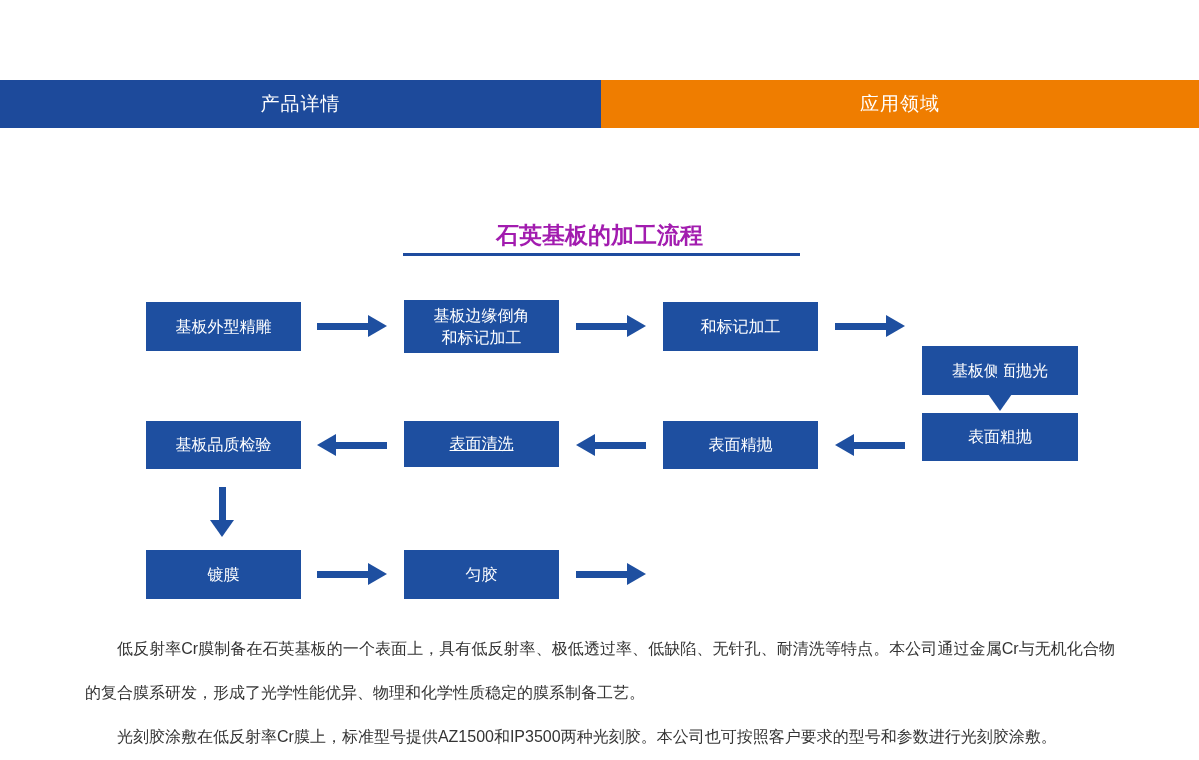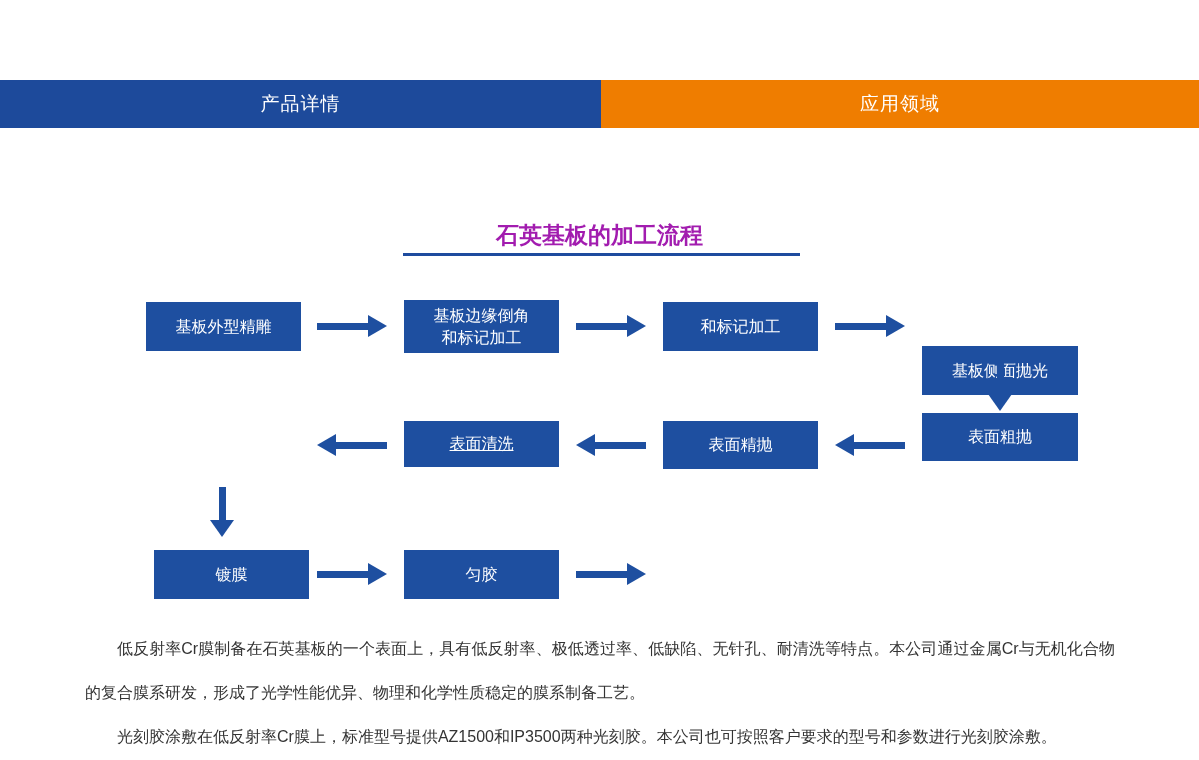--- a/index.html
+++ b/index.html
@@ -148,20 +148,21 @@
   <div class="h-arrow" style="left:835px; top:315px;">
       <div class="shaft"></div>
       <div class="head-r"></div>
     </div>
 
   <div class="v-arrow" style="left:988px; top:363px; height:48px;">
       <div class="shaft"></div>
       <div class="head-d"></div>
     </div>
 
+  <div class="step-box" style="left:146px; top:421px; height:48px;">基板品质检验</div>
   <div class="step-box" style="left:404px; top:421px; height:46px;text-decoration:underline;">表面清洗</div>
   <div class="step-box" style="left:663px; top:421px; height:48px;">表面精抛</div>
   <div class="step-box" style="left:922px; top:413px; height:48px; width:156px;">表面粗抛</div>
 
   <div class="h-arrow" style="left:317px; top:434px;">
       <div class="head-l"></div>
       <div class="shaft"></div>
     </div>
   <div class="h-arrow" style="left:576px; top:434px;">
       <div class="head-l"></div>
@@ -170,21 +171,21 @@
   <div class="h-arrow" style="left:835px; top:434px;">
       <div class="head-l"></div>
       <div class="shaft"></div>
     </div>
 
   <div class="v-arrow" style="left:210px; top:487px; height:50px;">
       <div class="shaft"></div>
       <div class="head-d"></div>
     </div>
 
-  <div class="step-box" style="left:146px; top:550px; height:49px;margin-left:8px;">镀膜</div>
+  <div class="step-box" style="left:146px; top:550px; height:49px;">镀膜</div>
   <div class="step-box" style="left:404px; top:550px; height:49px;">匀胶</div>
 
   <div class="h-arrow" style="left:317px; top:563px;">
       <div class="shaft"></div>
       <div class="head-r"></div>
     </div>
   <div class="h-arrow" style="left:576px; top:563px;">
       <div class="shaft"></div>
       <div class="head-r"></div>
     </div>

